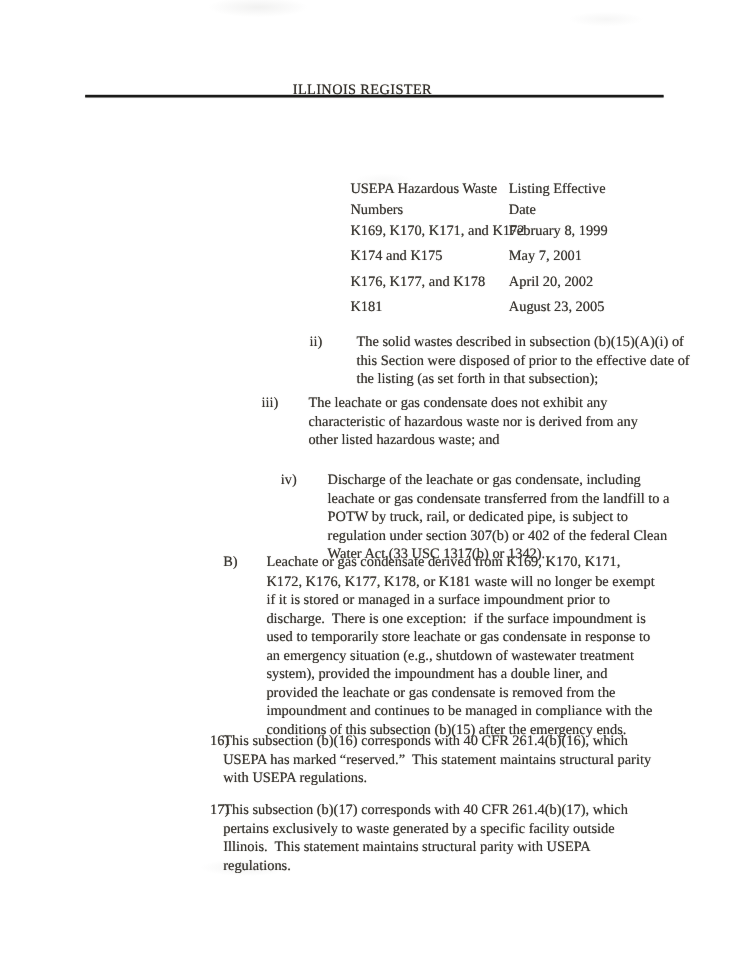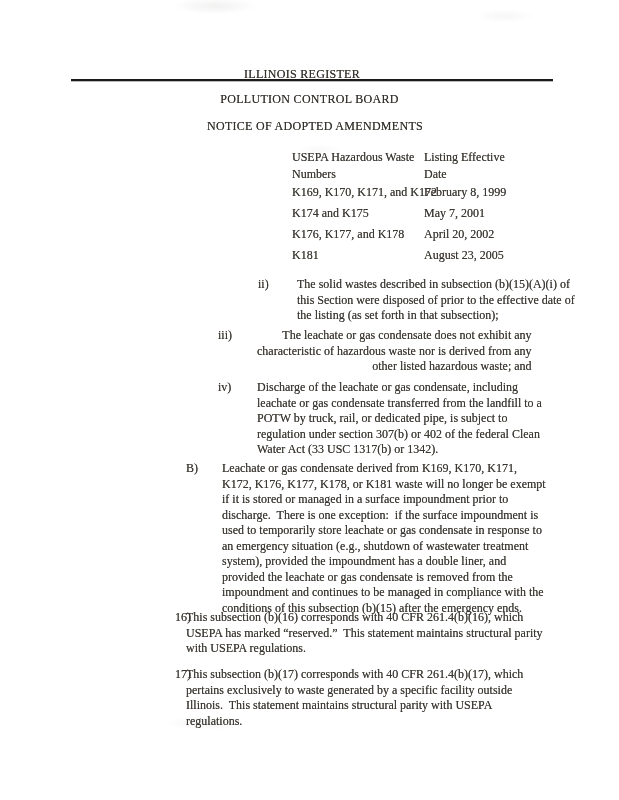--- a/index.html
+++ b/index.html
@@ -51,39 +51,37 @@
   .t-col2 { left: 424px; }
   .t-head { top: 149px; }
   .t-row0 { top: 185px; }
   .t-row1 { top: 206px; }
   .t-row2 { top: 227px; }
   .t-row3 { top: 248px; }
   
   .lbl-roman { left: 218px; }
   .bod-roman { left: 257px; }
   .c-ii  { top: 277px; margin-left: 40px; }
-  .c-iii { top: 328px; text-align: right; }
-  .c-iv  { top: 380px; }
+  .c-iii { top: 328px; }
+  .c-iv  { top: 392px; margin-left: 16px; }
   .lbl-b { left: 186px; }
   .bod-b { left: 222px; }
   .c-b   { top: 461px; }
   .lbl-num { left: 164px; margin-left: 11px; }
   .bod-num { left: 186px; }
   .c-16  { top: 610px; }
   .c-17  { top: 667px; }
 </style>
 </head>
 <body>
 
 <div class="page">
 
   <div class="txt heading h-register">ILLINOIS REGISTER</div>
   <div class="rule"></div>
-  <div class="txt heading h-board">POLLUTION CONTROL BOARD</div>
-  <div class="txt heading h-notice">NOTICE OF ADOPTED AMENDMENTS</div>
 
   <div>
     <div class="txt tbl-cell t-col1 t-head">USEPA Hazardous Waste
 Numbers</div>
     <div class="txt tbl-cell t-col2 t-head">Listing Effective
 Date</div>
 
     <div>
       <div class="txt t-col1 t-row0">K169, K170, K171, and K172</div>
       <div class="txt t-col2 t-row0">February 8, 1999</div>

